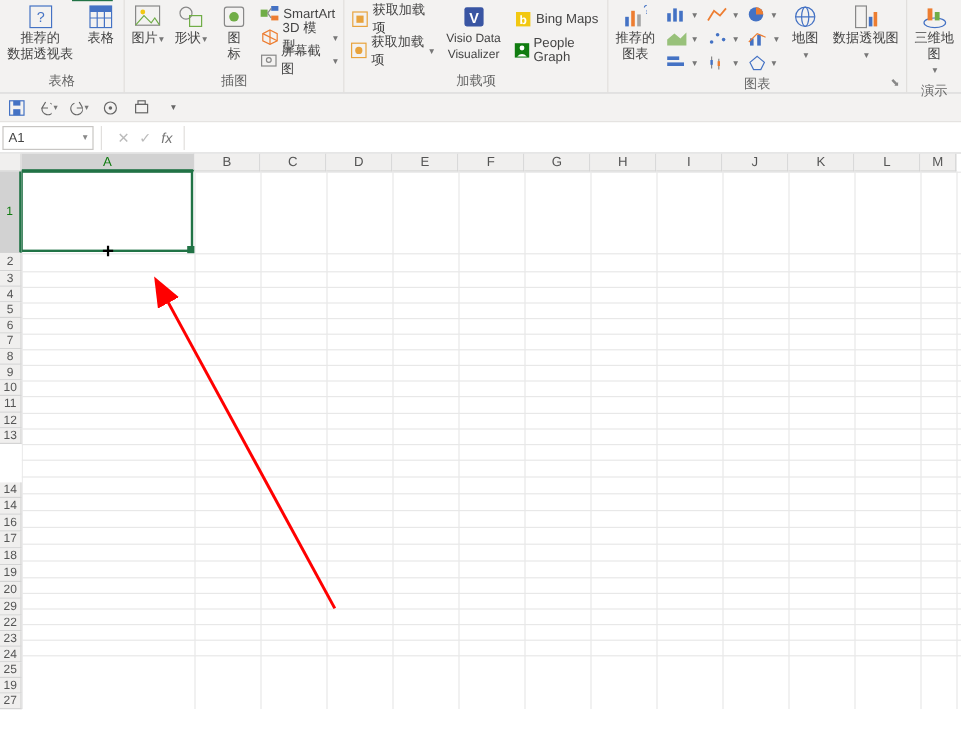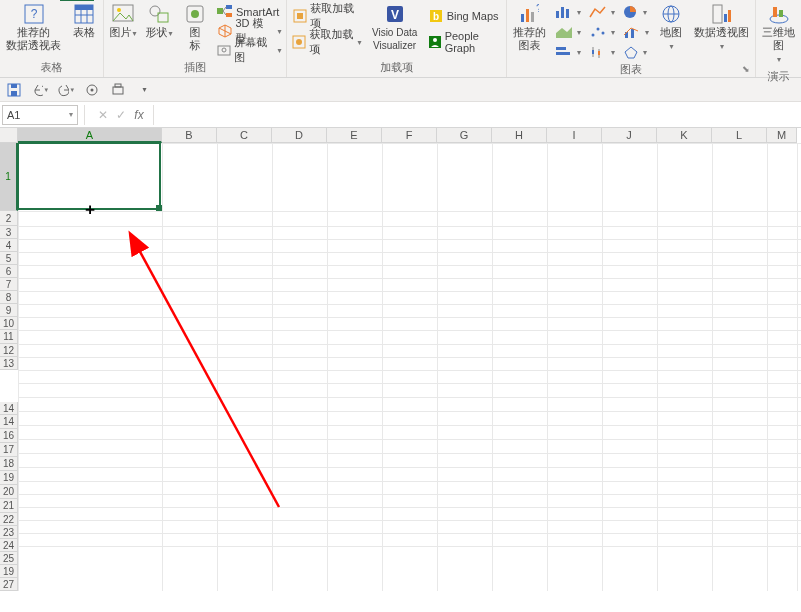--- a/index.html
+++ b/index.html
@@ -550,21 +550,21 @@
         <div class="row-h" style="height: 14px; line-height: 14px;">11</div>
         <div class="row-h" style="height: 13px; line-height: 13px;">12</div>
         <div class="row-h" style="height: 13px; line-height: 13px;">13</div>
         <div class="row-h" style="height: 13px; line-height: 13px; margin-top: 32px;">14</div>
         <div class="row-h" style="height: 14px; line-height: 14px;">14</div>
         <div class="row-h" style="height: 14px; line-height: 14px;">16</div>
         <div class="row-h" style="height: 14px; line-height: 14px;">17</div>
         <div class="row-h" style="height: 14px; line-height: 14px;">18</div>
         <div class="row-h" style="height: 14px; line-height: 14px;">19</div>
         <div class="row-h" style="height: 14px; line-height: 14px;">20</div>
-        <div class="row-h" style="height: 14px; line-height: 14px;">21</div>
+        <div class="row-h" style="height: 14px; line-height: 14px;">29</div>
         <div class="row-h" style="height: 13px; line-height: 13px;">22</div>
         <div class="row-h" style="height: 13px; line-height: 13px;">23</div>
         <div class="row-h" style="height: 13px; line-height: 13px;">24</div>
         <div class="row-h" style="height: 13px; line-height: 13px;">25</div>
         <div class="row-h" style="height: 13px; line-height: 13px;">19</div>
         <div class="row-h" style="height: 13px; line-height: 13px;">27</div>
       </div>
   </div>
   <div style="flex:1;display:flex;flex-direction:column;overflow:hidden">
     <div class="col-headers" id="colH">

